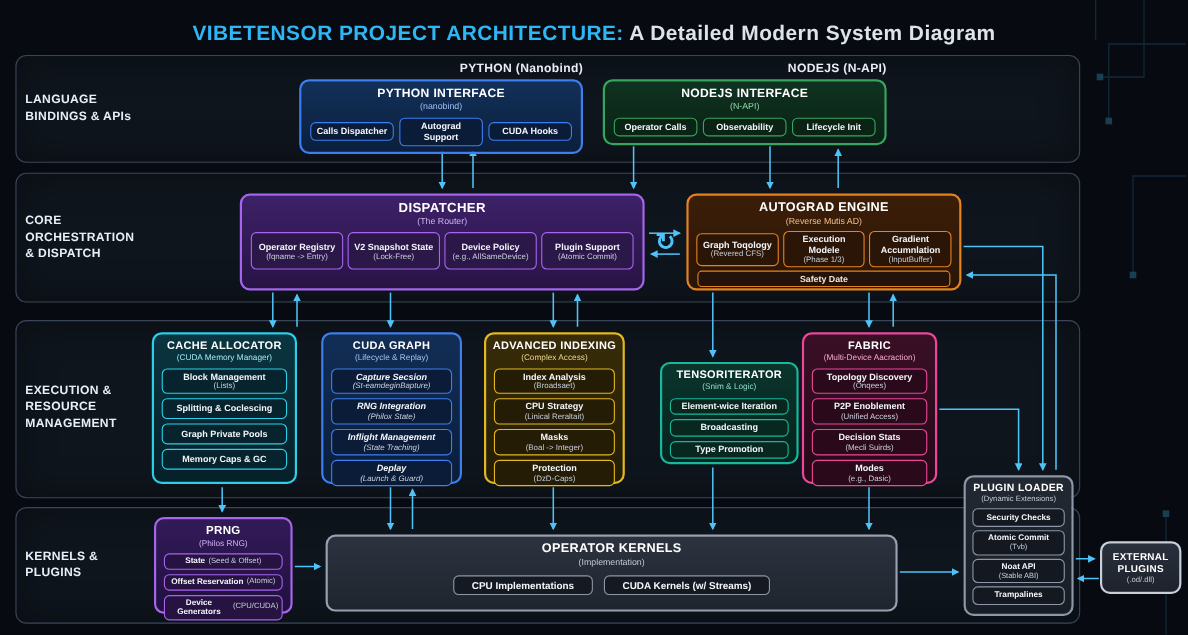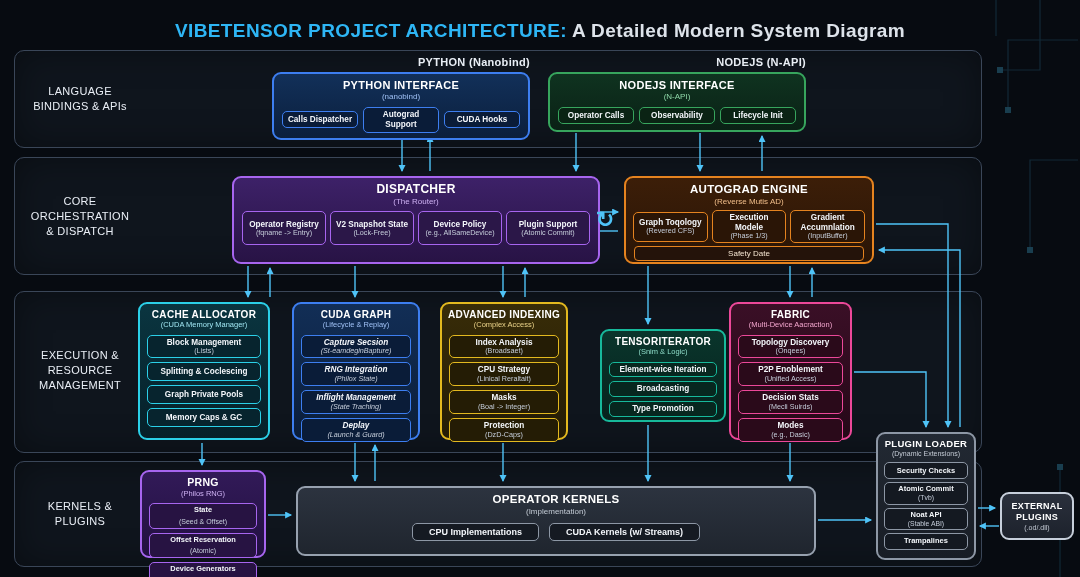--- a/index.html
+++ b/index.html
@@ -18,22 +18,22 @@
   .title .rest{color:#dde3ea;}
 
   
   .band{position:absolute;left:14px;width:966px;border:1.5px solid #3a4658;
     border-radius:10px;background:rgba(21,27,37,.62);
     box-shadow:inset 0 0 34px rgba(0,0,0,.38);z-index:1;}
   #band1{top:50px;height:96px}
   #band2{top:157px;height:116px}
   #band3{top:291px;height:160px}
   #band4{top:461px;height:104px}
-  .band-label{position:absolute;left:8px;width:114px;color:#eaeff6;font-weight:normal;
-    font-size:11px;line-height:1.35;text-align:center;white-space:pre-line;letter-spacing:.3px;}
+  .band-label{position:absolute;left:8px;width:114px;color:#eaeff6;font-weight:bold;
+    font-size:11px;line-height:1.35;text-align:left;white-space:pre-line;letter-spacing:.3px;}
   #band1 .band-label{top:33px}
   #band2 .band-label{top:36px}
   #band3 .band-label{top:56px}
   #band4 .band-label{top:37px}
 
   
   .colhead{position:absolute;z-index:11;font-size:11px;font-weight:bold;color:#e9eef5;
     text-align:right;letter-spacing:.3px;}
   #colhead-python{left:272px;top:56px;width:258px;}
   #colhead-nodejs{left:548px;top:56px;width:258px;}
@@ -66,34 +66,34 @@
   #python .hd{font-size:11px;}
   #python .sub{color:#9fc0f5;}
   #python .chip{border-color:#3d7ef0;background:#0a1c38;}
   #nodejs{left:548px;top:72px;width:258px;height:60px;border-color:#37a55d;
     background:linear-gradient(#0f3320,#0a2115);}
   #nodejs .hd{font-size:11px;}
   #nodejs .sub{color:#8fd8a8;}
   #nodejs .chip{border-color:#37a55d;background:#0a2314;}
 
   
-  #dispatcher{left:232px;top:176px;width:368px;height:88px;border-color:#a765ef;
+  #dispatcher{left:218px;top:176px;width:368px;height:88px;border-color:#a765ef;
     background:linear-gradient(#3d2168,#281345);}
   #dispatcher .hd{font-size:12px;}
   #dispatcher .sub{color:#cdb0f2;}
   #dispatcher .chips{margin-top:5px;gap:4px;}
   #dispatcher .chip{border-color:#a765ef;background:#2b1748;min-height:34px;}
   #autograd{left:624px;top:176px;width:250px;height:88px;border-color:#e5831f;
     background:linear-gradient(#3c1e08,#2a1506);}
   #autograd .hd{font-size:11.5px;}
   #autograd .sub{color:#f0bd8a;}
   #autograd .chips{margin-top:4px;gap:4px;padding:0 7px;}
   #autograd .chip{border-color:#e5831f;background:#2a1506;min-height:30px;}
   #autograd .widechip{margin:3px 8px 0;border:1px solid #e5831f;background:#24130a;
-    border-radius:4px;font-size:8px;font-weight:normal;color:#f3e3cf;text-align:center;
+    border-radius:4px;font-size:8px;font-weight:bold;color:#f3e3cf;text-align:center;
     padding:2px 0;}
   .loopicon{position:absolute;left:592px;top:207px;width:26px;height:26px;z-index:11;
     color:#4fc3f7;font-size:22px;line-height:26px;text-align:center;font-weight:bold;}
 
   
   .n3 .hd{font-size:10px;}
   .n3 .sub{font-size:7.5px;}
   #cache{left:138px;top:302px;width:132px;height:138px;border-color:#2bd0e8;
     background:linear-gradient(#0a3540,#062029);}
   #cache .sub{color:#9fe4f0;}
@@ -113,21 +113,21 @@
   #fabric{left:729px;top:302px;width:123px;height:138px;border-color:#ec4899;
     background:linear-gradient(#3a0f26,#260818);}
   #fabric .sub{color:#f4a6ce;}
   #fabric .chip{border-color:#ec4899;background:#2a0a1a;}
 
   
   #prng{left:140px;top:470px;width:126px;height:88px;border-color:#a765ef;
     background:linear-gradient(#321a58,#221040);}
   #prng .hd{font-size:10.5px;}
   #prng .sub{color:#cdb0f2;font-size:7.5px;}
-  #prng .chip{border-color:#a765ef;background:#271342;flex-direction:column;}
+  #prng .chip{border-color:#a765ef;background:#271342;}
   #kernels{left:296px;top:486px;width:520px;height:70px;border-color:#97a1af;
     background:linear-gradient(#2c333f,#1f252e);}
   #kernels .hd{font-size:11.5px;}
   #kernels .sub{color:#c3cad4;}
   #kernels .chip{border-color:#8d97a5;background:#151a22;}
   #loader{left:876px;top:432px;width:100px;height:128px;border-color:#8d97a5;
     background:linear-gradient(#222933,#181d25);}
   #loader .hd{font-size:9.5px;}
   #loader .sub{color:#c3cad4;font-size:7px;}
   #loader .chips{padding:0 6px;gap:3px;margin-top:4px;}

